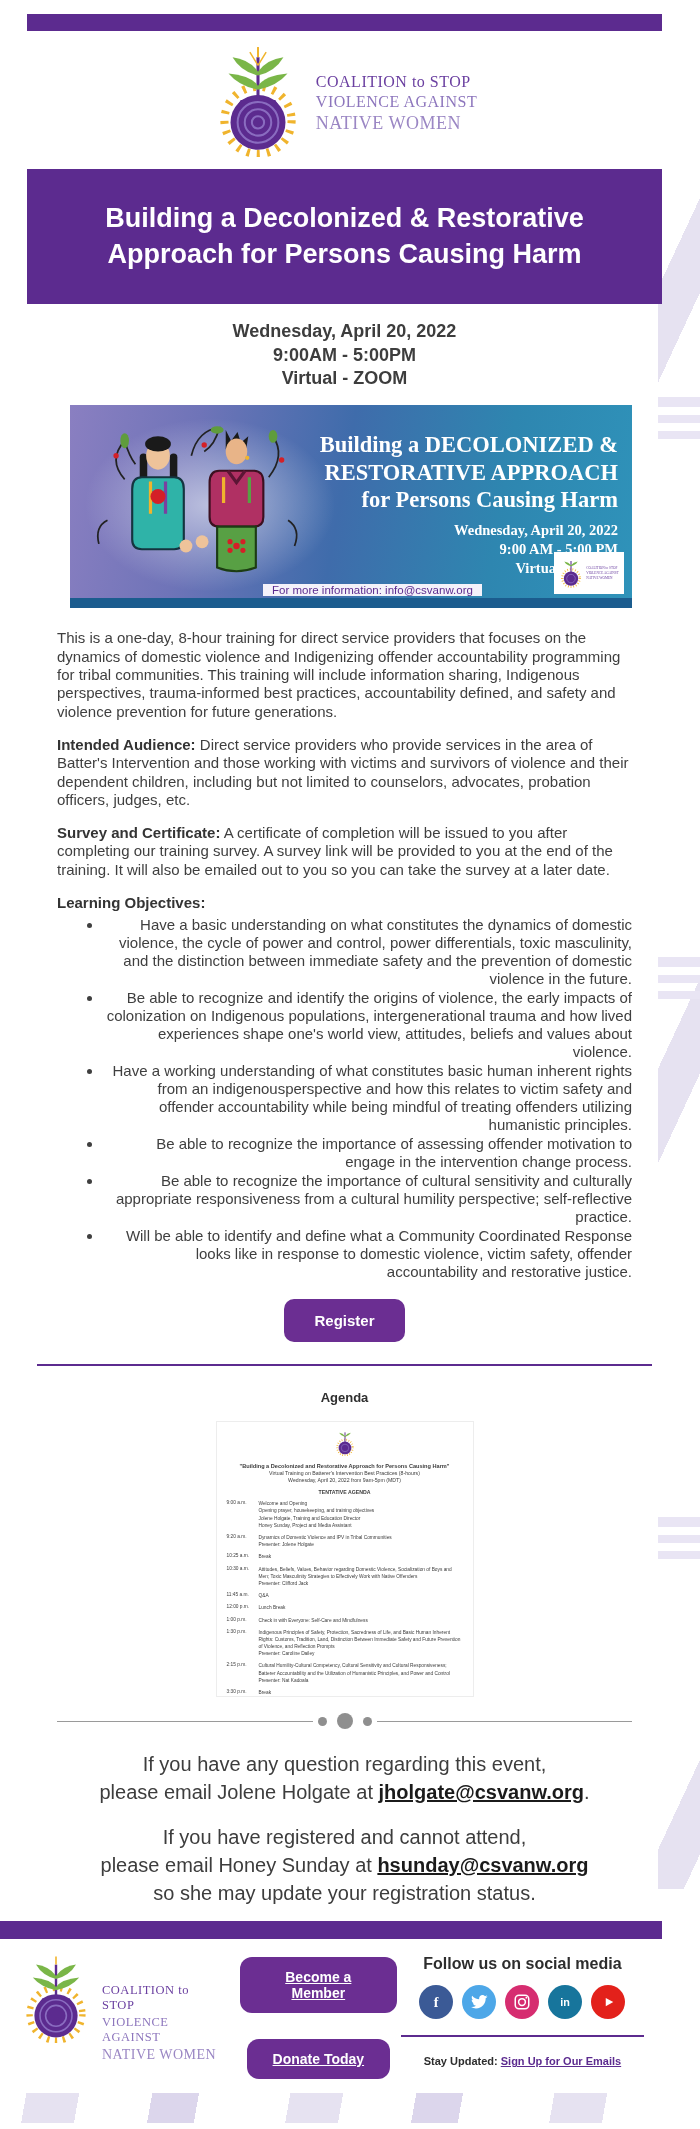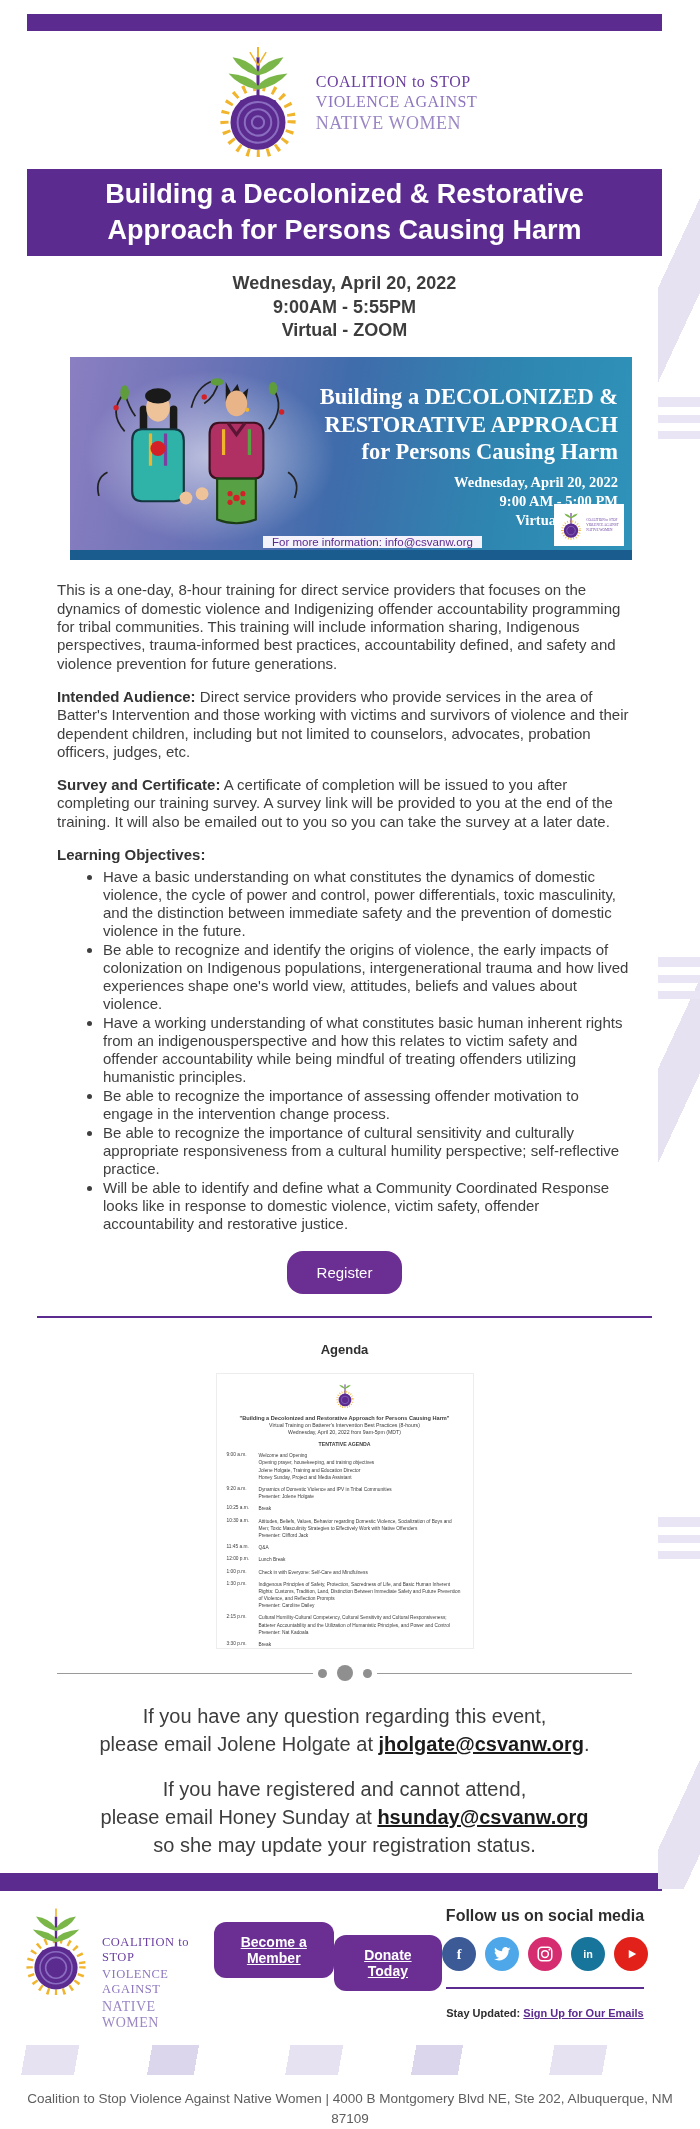--- a/index.html
+++ b/index.html
@@ -17,21 +17,21 @@
 
   .top-bar { margin-top:10px; height:17px; background:#5c2b8f; }
 
   
   .logo-block { display:flex; justify-content:center; align-items:center; padding:14px 0 8px 0; }
   .org-text { margin-left:12px; font-family:"Liberation Serif", serif; }
   .org-l1 { color:#6a3fa0; font-size:16px; letter-spacing:0.5px; }
   .org-l2 { color:#8d76bd; font-size:16px; letter-spacing:0.5px; margin-top:2px; }
   .org-l3 { color:#9b87c4; font-size:18px; letter-spacing:0.5px; margin-top:2px; }
 
-  .title-banner { background:#5c2b8f; color:#fff; text-align:center; padding:8px 10px; font-size:27px; font-weight:bold; line-height:1.32; }
+  .title-banner { background:#5c2b8f; color:#fff; text-align:center; padding:32px 10px; font-size:27px; font-weight:bold; line-height:1.32; }
 
   .event-info { text-align:center; margin-top:16px; font-size:18px; font-weight:bold; color:#3d3d3d; line-height:1.3; }
 
   
   .banner { position:relative; width:562px; height:203px; margin:15px 0 0 43px;
     background:linear-gradient(100deg, #8a7fc1 0%, #6f74b8 22%, #3f6cab 48%, #2e86b0 75%, #2f93ba 100%); overflow:hidden; }
   .banner-glow { position:absolute; left:10px; top:10px; width:260px; height:180px;
     background:radial-gradient(ellipse at center, rgba(255,255,255,0.55) 0%, rgba(255,255,255,0) 68%); }
   .banner-bottom-edge { position:absolute; left:0; bottom:0; width:100%; height:10px; background:#1b5c8e; }
   .banner-title { position:absolute; right:14px; top:26px; text-align:right; color:#fff;
@@ -42,26 +42,26 @@
     font-size:11.5px; padding:0 9px; }
   .banner-logo-box { position:absolute; right:8px; bottom:14px; width:70px; height:42px; background:#fff;
     display:flex; align-items:center; justify-content:center; gap:3px; }
   .banner-logo-text { font-family:"Liberation Serif", serif; font-size:3.4px; color:#6a3fa0; line-height:1.4; }
   .banner-figures { position:absolute; left:16px; top:12px; }
 
   
   .copy { padding:6px 30px 0 30px; color:#3f3f3f; font-size:15px; line-height:1.22; }
   .copy p { margin-top:15px; }
   .copy b { color:#343434; }
-  .objectives { margin:4px 0 0 46px; }
+  .objectives { margin:4px 0 0 46px;text-align:right; }
   .objectives li { margin-top:1px; line-height:1.2; }
 
   .register-wrap { text-align:center; margin-top:18px; }
-  .register-btn { display:inline-block; background:#6b2e92; color:#fff; font-weight:normal; font-size:15px;
-    border:none; border-radius:16px; padding:13px 30px; cursor:pointer; font-family:"Liberation Sans", sans-serif; }
+  .register-btn { display:inline-block; background:#6b2e92; color:#fff; font-weight:bold; font-size:15px;
+    border:none; border-radius:10px; padding:13px 30px; cursor:pointer; font-family:"Liberation Sans", sans-serif; }
 
   .divider { margin:22px 10px 0 10px; border-top:2px solid #5c2b8f; }
 
   .agenda-heading { text-align:center; margin-top:24px; font-size:13px; font-weight:bold; color:#2f2f2f; }
 
   
   .agenda-doc { width:258px; height:276px; margin:16px auto 0 auto; background:#fff; border:1px solid #ededed;
     padding:8px 10px; color:#3c3c3c; overflow:hidden; }
   .doc-logo { text-align:center; }
   .doc-title { text-align:center; font-size:5.6px; font-weight:bold; margin-top:3px; }
@@ -81,21 +81,21 @@
   .contact { text-align:center; margin-top:22px; color:#3d3d3d; font-size:20px; line-height:1.38; }
   .contact p + p { margin-top:18px; }
   .contact a { color:#1b1b1b; font-weight:bold; text-decoration:underline; }
 
   
   .footer-bar { margin-top:14px; width:662px; height:18px; background:#5c2b8f; }
   .footer { width:662px; display:flex; align-items:flex-start; padding:16px 14px 10px 20px; background:#fff; }
   .footer-org-text { margin-left:10px; font-family:"Liberation Serif", serif; margin-top:28px; }
   .footer-org-text .org-l1, .footer-org-text .org-l2 { font-size:12.5px; }
   .footer-org-text .org-l3 { font-size:14px; }
-  .footer-buttons { margin-left:18px; margin-top:2px; display:flex; flex-direction:row; align-items:center; }
+  .footer-buttons { margin-left:18px; margin-top:2px; display:flex; flex-direction:column; align-items:center; }
   .footer-btn { background:#6b2e92; color:#fff; font-weight:bold; font-size:14px; text-decoration:underline;
     border:none; border-radius:12px; padding:12px 22px; cursor:pointer; font-family:"Liberation Sans", sans-serif; }
   .footer-btn.donate { margin-top:26px; padding:12px 26px; }
   .social-col { margin-left:auto; width:268px; text-align:center; }
   .social-heading { font-size:16px; font-weight:bold; color:#2d2d2d; }
   .social-icons { display:flex; justify-content:center; gap:9px; margin-top:12px; }
   .social-icon { width:34px; height:34px; border-radius:50%; display:flex; align-items:center; justify-content:center; cursor:pointer; }
   .social-rule { margin:16px 4px 0 4px; border-top:2px solid #5c2b8f; }
   .stay-updated { margin-top:18px; font-size:11px; color:#2d2d2d; font-weight:bold; }
   .stay-updated a { color:#5c2b8f; text-decoration:underline; }
@@ -142,21 +142,21 @@
       </div>
     </div>
 
     <div class="title-banner">
       <div>Building a Decolonized &amp; Restorative</div>
       <div>Approach for Persons Causing Harm</div>
     </div>
 
     <div class="event-info">
       <div>Wednesday, April 20, 2022</div>
-      <div>9:00AM - 5:55PM</div>
+      <div>9:00AM - 5:00PM</div>
       <div>Virtual - ZOOM</div>
     </div>
 
     <div class="banner">
       <div class="banner-glow"></div>
       <div class="banner-figures">
         <svg width="230" height="172" viewBox="0 0 210 160">
           <g stroke="#222222" stroke-width="1.6" fill="none">
             <path d="M34 58 q-16 -18 0 -36 q4 14 10 22"></path>
             <path d="M96 36 q6 -24 26 -26 q-4 16 -14 22"></path>

